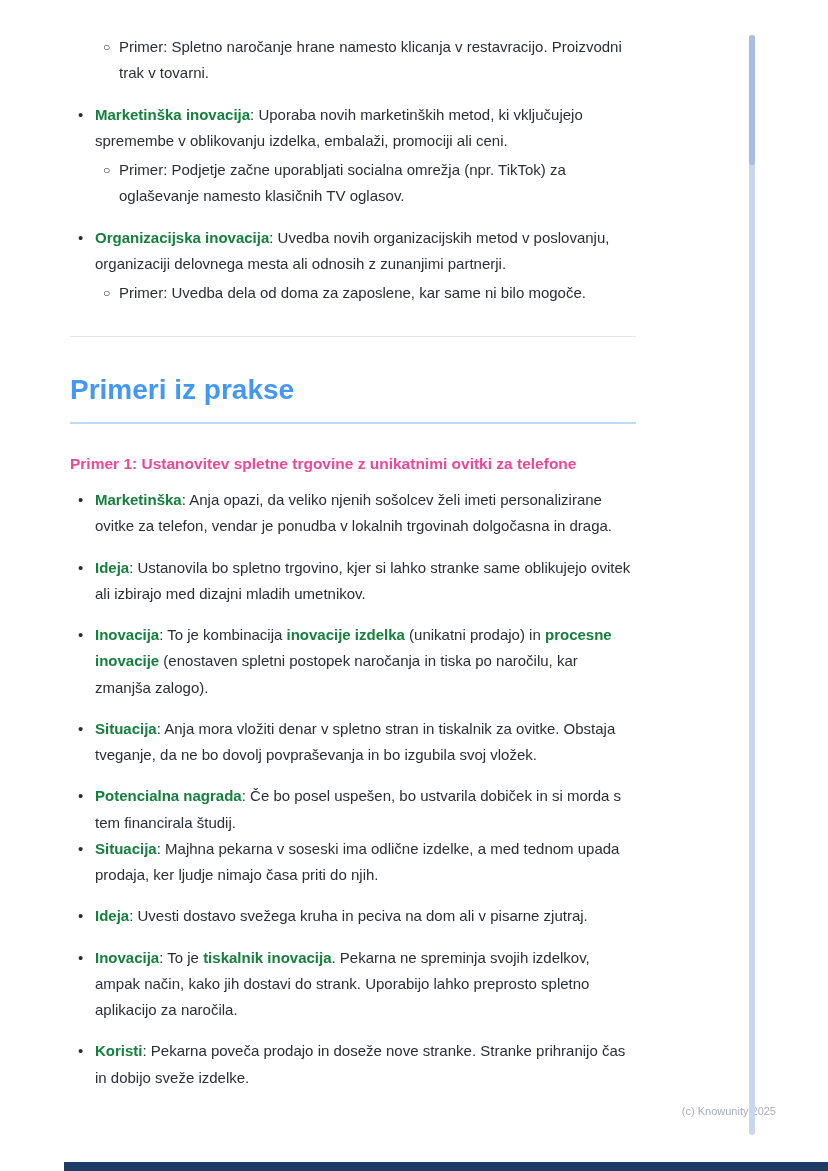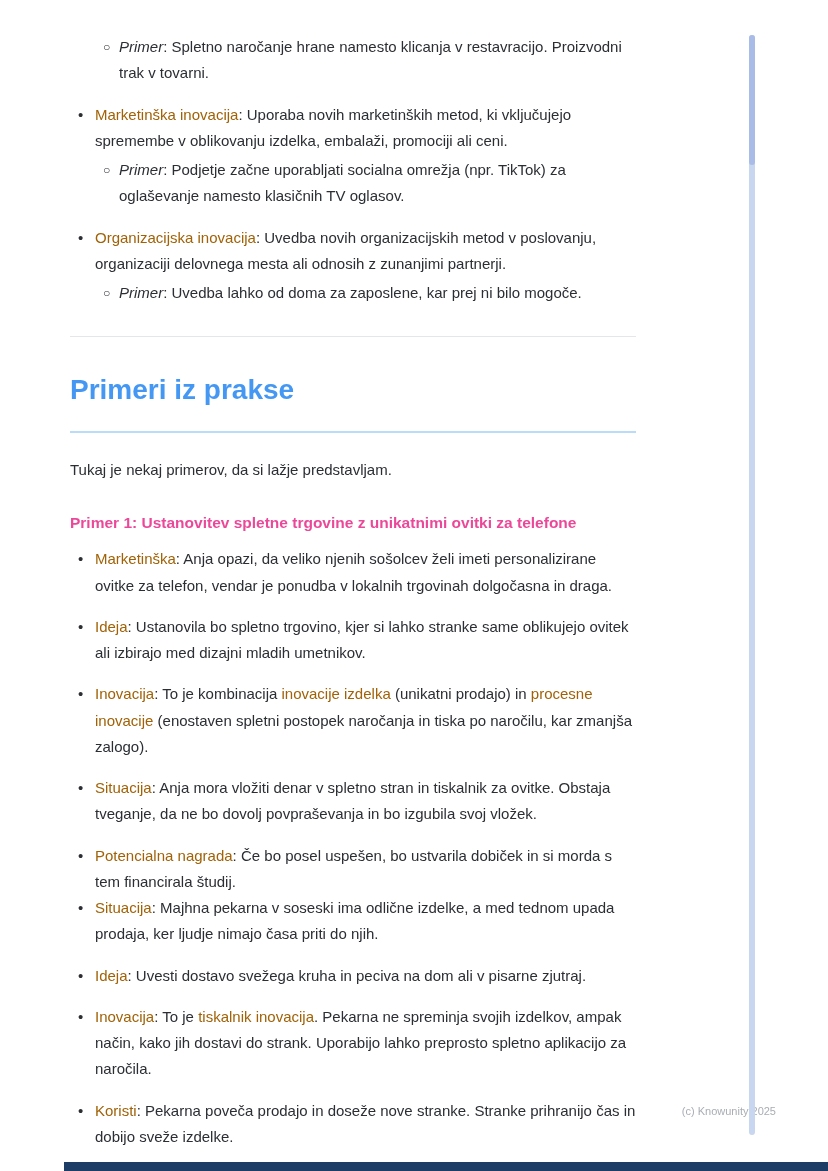--- a/index.html
+++ b/index.html
@@ -22,31 +22,31 @@
     font-size:15px;line-height:1.75;
   }
   ul.blist{list-style:none;margin:0;padding:0;}
   li.li{display:flex;align-items:flex-start;}
   li.li.level-1{margin-top:15px;padding-left:8px;}
   li.li.level-2{margin-top:3px;padding-left:33px;}
   ul.blist > li.li:first-child{margin-top:0;}
   .marker{flex:0 0 17px;color:#2b2e33;}
   li.level-2 .marker{font-size:12px;line-height:26px;flex:0 0 16px;}
   .li-text{flex:1 1 auto;}
-  .b{font-weight:400;color:#a16207;}
-  .i{font-style:italic;}
+  .b{font-weight:700;color:#15803d;}
+  .i{}
   hr.rule{
     border:none;border-top:1px solid #e4e6ea;
     margin:30px 0 0 0;
   }
   h1.title{
     margin:36px 0 0 0;
     font-size:28px;line-height:1.2;font-weight:700;
     color:var(--accent);
-    padding-bottom:24px;
+    padding-bottom:15px;
     border-bottom:2px solid var(--accent-underline);
   }
   p.intro{margin:24px 0 0 0;}
   h3.ex-heading{
     margin:28px 0 12px 0;
     font-size:15.5px;font-weight:700;color:#ec4899;line-height:1.5;
   }
   .watermark{
     position:absolute;right:52px;bottom:54px;
     font-size:11px;color:var(--watermark);
@@ -82,29 +82,28 @@
         <li class="li level-2">
           <span class="marker">○</span>
           <span class="li-text"><span class="i">Primer</span><span>: Podjetje začne uporabljati socialna omrežja (npr. TikTok) za oglaševanje namesto klasičnih TV oglasov.</span></span>
         </li>
         <li class="li level-1">
           <span class="marker">•</span>
           <span class="li-text"><span class="b">Organizacijska inovacija</span><span>: Uvedba novih organizacijskih metod v poslovanju, organizaciji delovnega mesta ali odnosih z zunanjimi partnerji.</span></span>
         </li>
         <li class="li level-2">
           <span class="marker">○</span>
-          <span class="li-text"><span class="i">Primer</span><span>: Uvedba lahko od doma za zaposlene, kar prej ni bilo mogoče.</span></span>
+          <span class="li-text"><span class="i">Primer</span><span>: Uvedba dela od doma za zaposlene, kar same ni bilo mogoče.</span></span>
         </li>
       </ul>
 
     <hr class="rule">
 
     <h1 class="title">Primeri iz prakse</h1>
 
-    <p class="intro">Tukaj je nekaj primerov, da si lažje predstavljam.</p>
 
     <h3 class="ex-heading">Primer 1: Ustanovitev spletne trgovine z unikatnimi ovitki za telefone</h3>
     <ul class="blist">
         <li class="li level-1">
           <span class="marker">•</span>
           <span class="li-text"><span class="b">Marketinška</span><span>: Anja opazi, da veliko njenih sošolcev želi imeti personalizirane ovitke za telefon, vendar je ponudba v lokalnih trgovinah dolgočasna in draga.</span></span>
         </li>
         <li class="li level-1">
           <span class="marker">•</span>
           <span class="li-text"><span class="b">Ideja</span><span>: Ustanovila bo spletno trgovino, kjer si lahko stranke same oblikujejo ovitek ali izbirajo med dizajni mladih umetnikov.</span></span>

